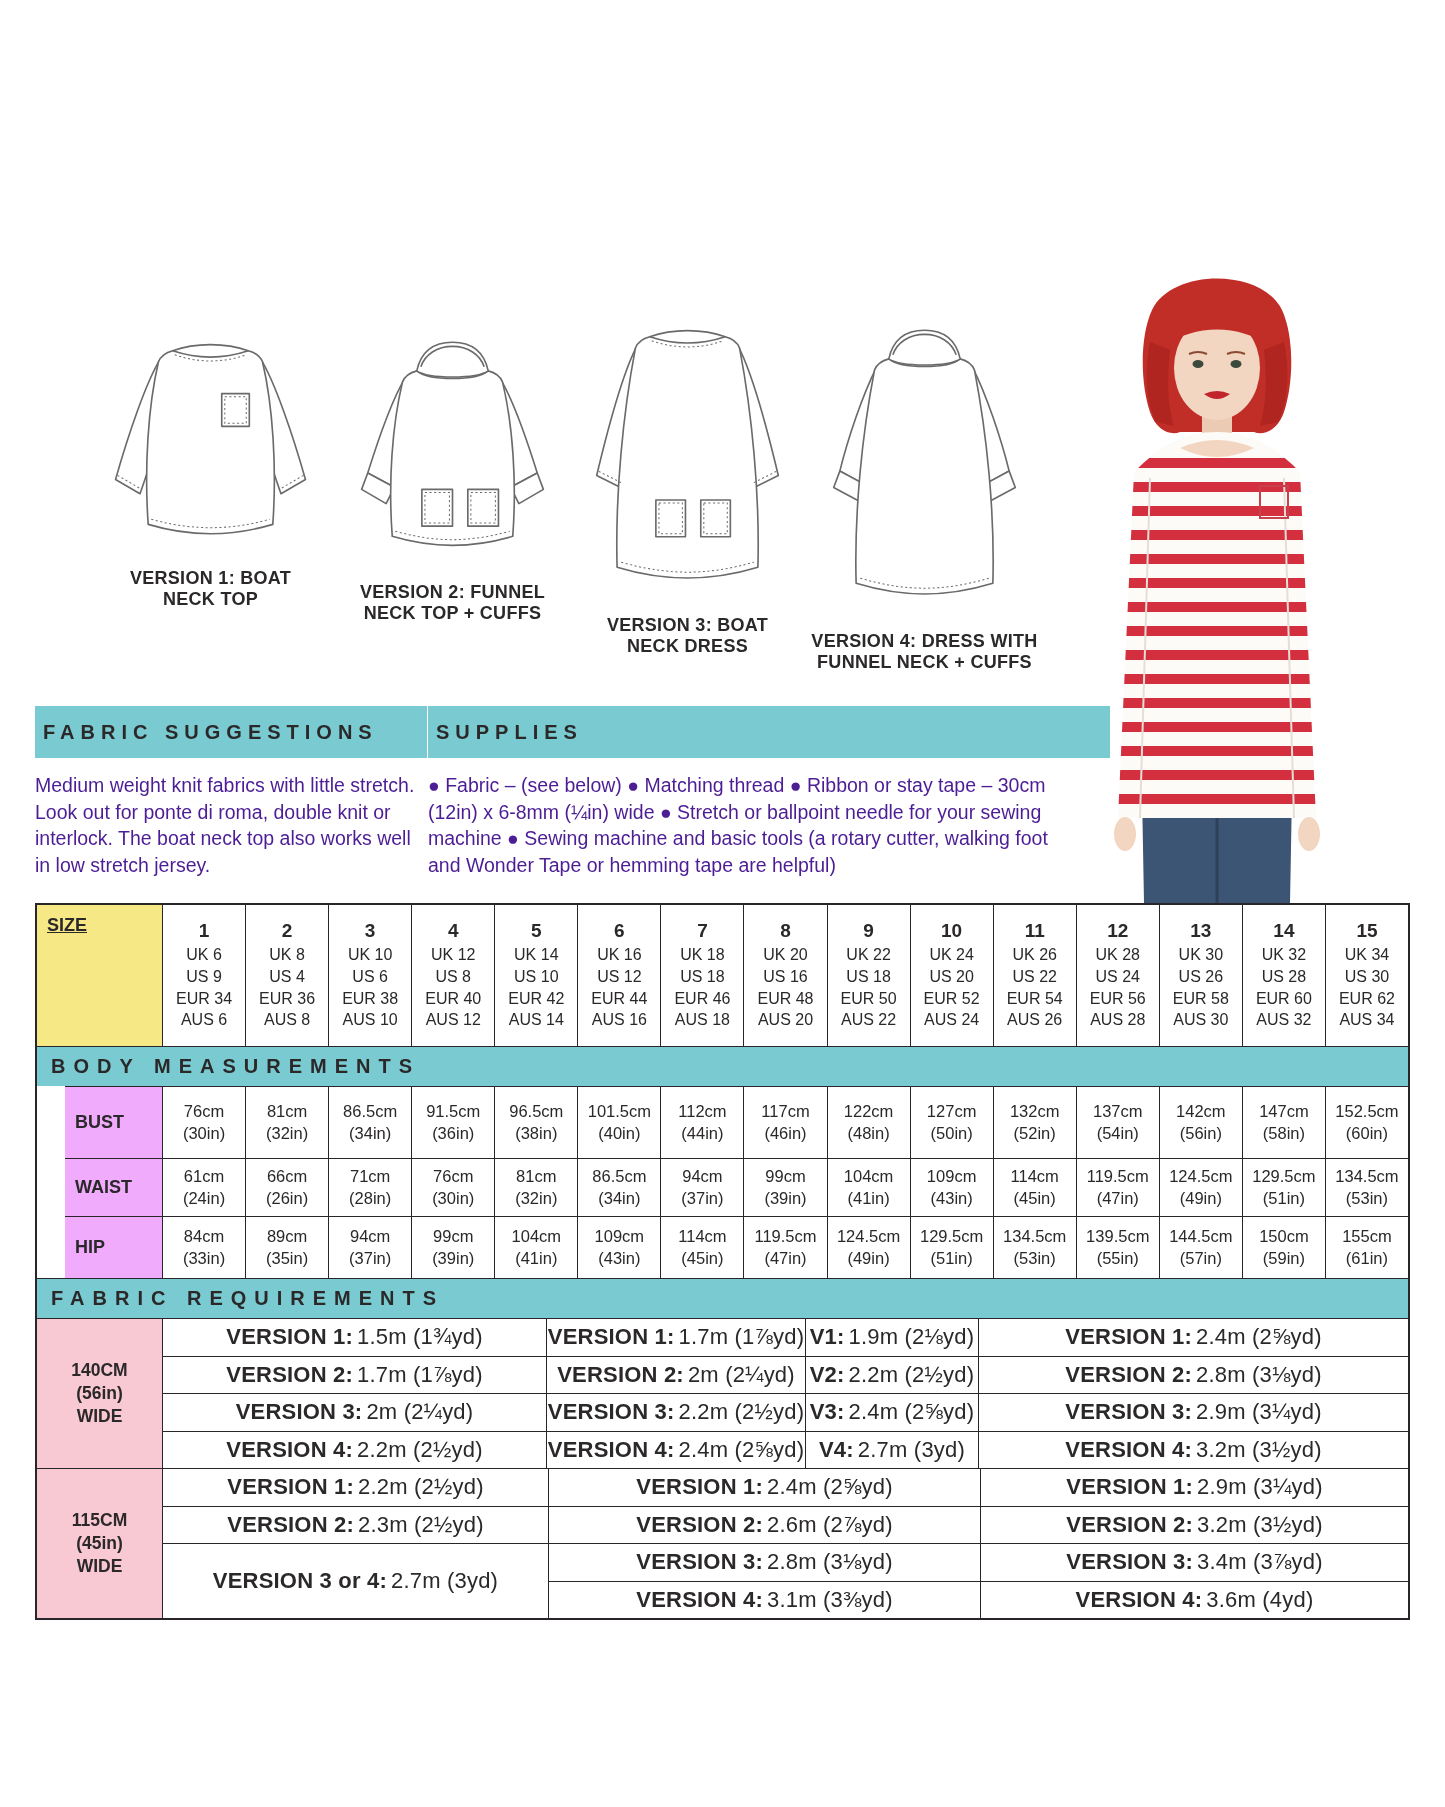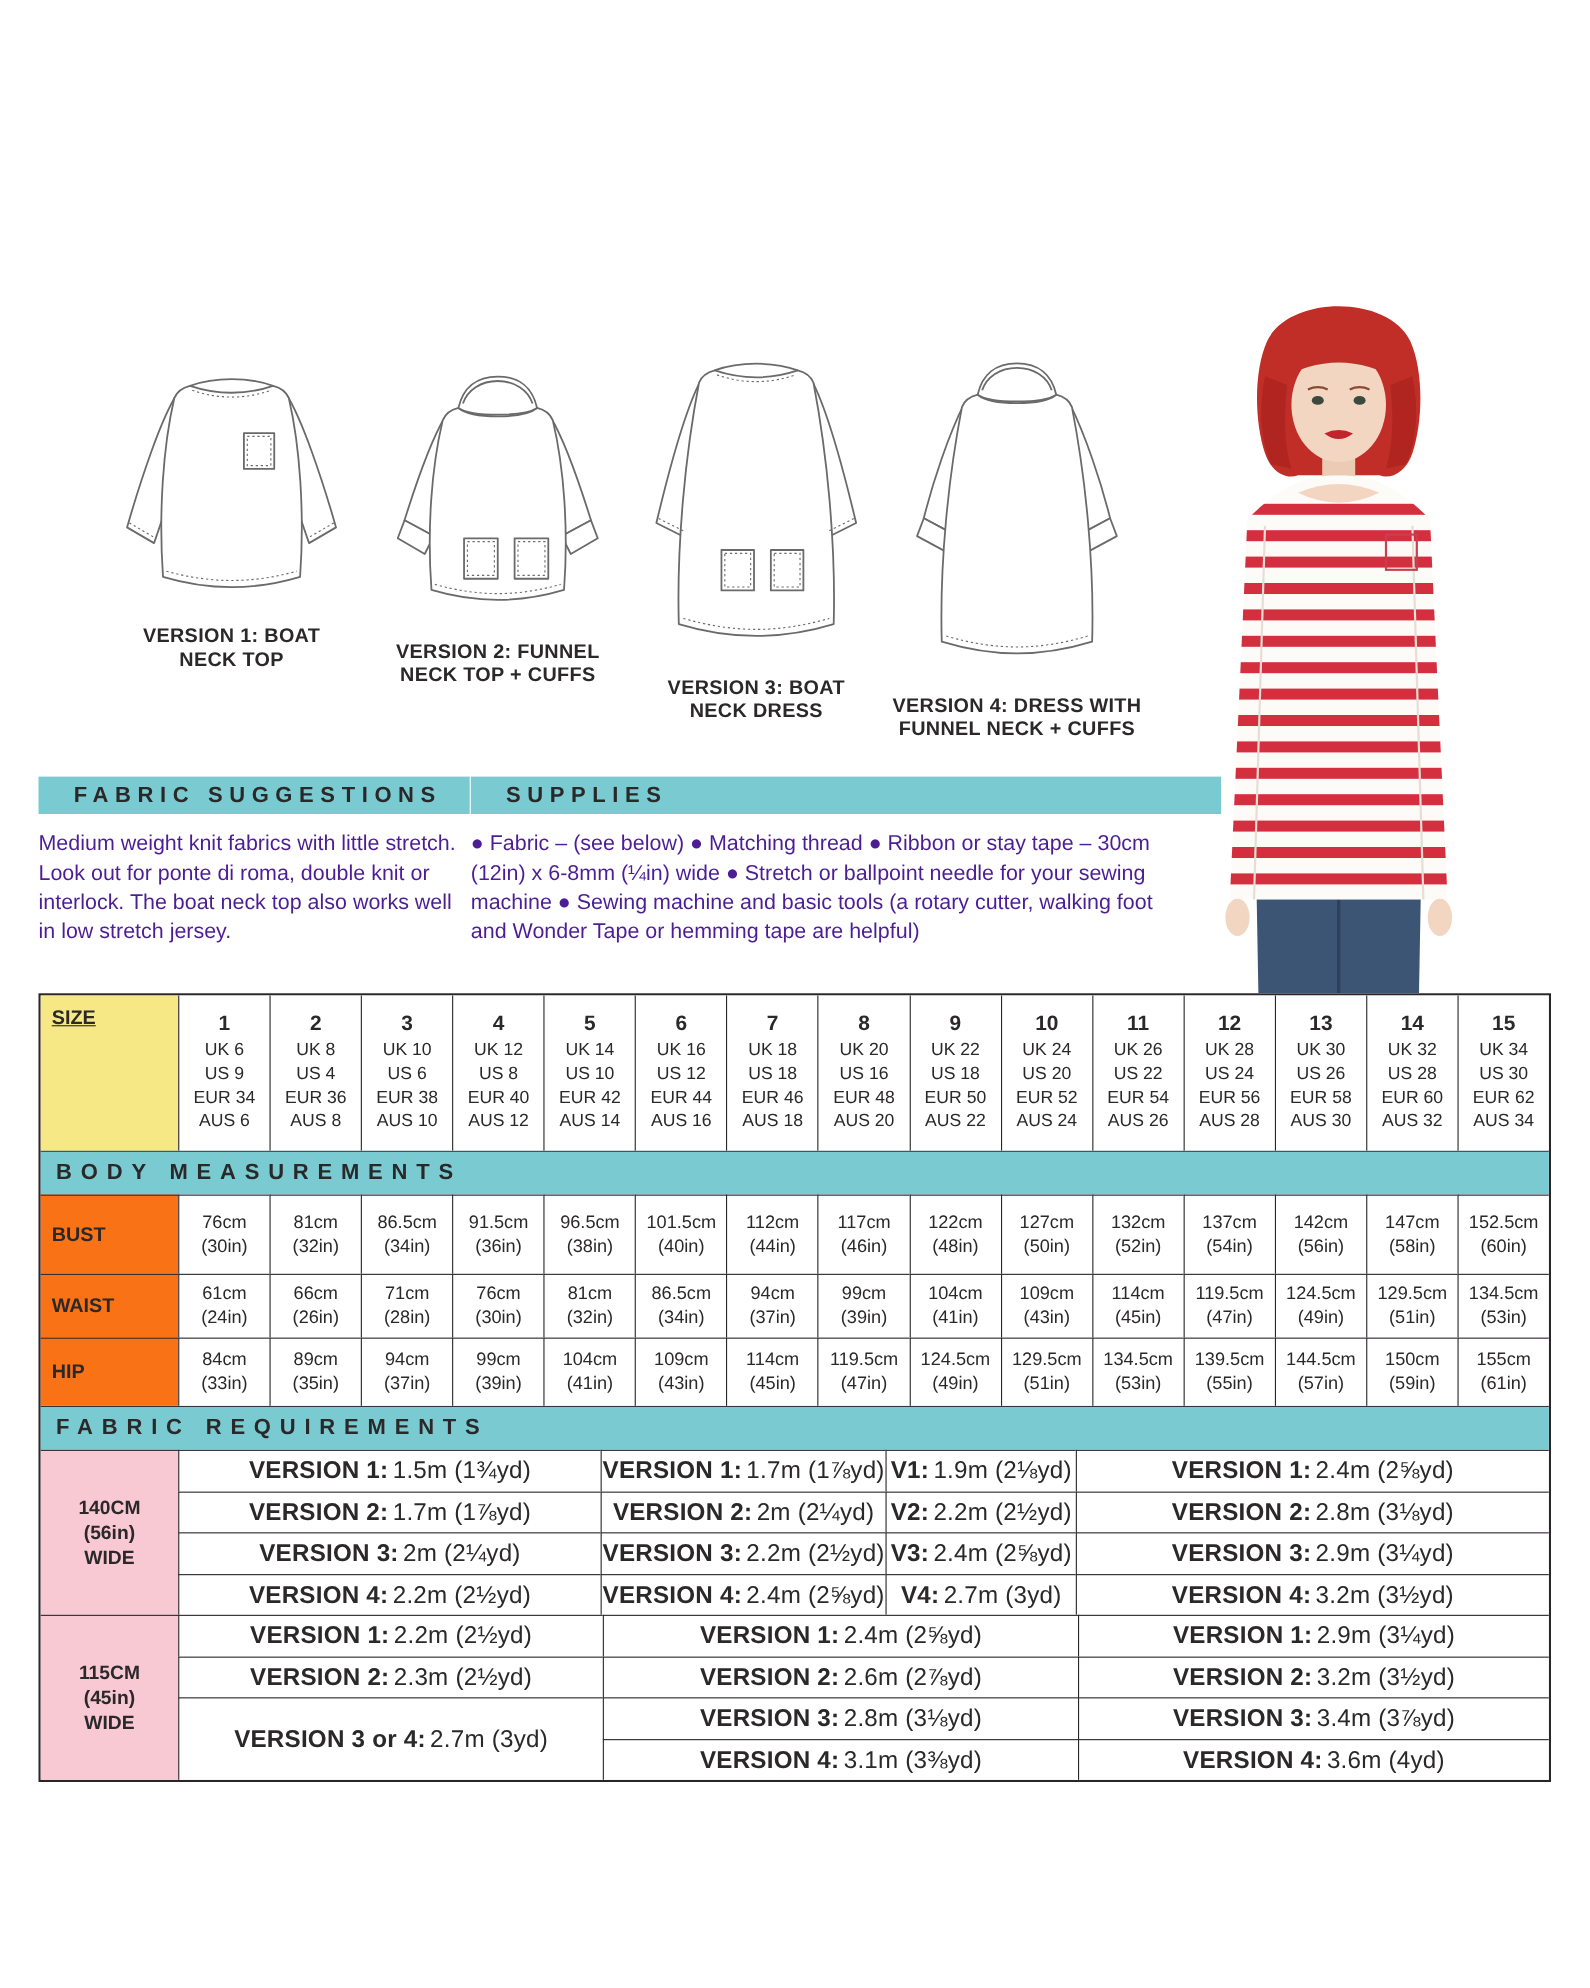--- a/index.html
+++ b/index.html
@@ -16,21 +16,21 @@
   #g3{left:525px;top:284px;width:245px;}
   #g4{left:762px;top:300px;width:245px;}
 
   
   .photo{position:absolute;left:1022px;top:262px;width:400px;height:641px;}
 
   
   .colblock{position:absolute;top:706px;}
   #fab-sug{left:35px;width:392px;}
   #supplies{left:428px;width:682px;}
-  .bar{background:#7acbd1;height:34px;display:flex;align-items:center;padding-left:32px;}
+  .bar{background:#7acbd1;height:52px;display:flex;align-items:center;padding-left:8px;}
   .bar span{font-weight:bold;font-size:20px;letter-spacing:6px;color:#2b282a;}
   .colblock p{margin:14px 0 17px 0;font-size:19.5px;line-height:1.36;color:#4c1d95;}
   #supplies p{width:648px;}
 
   
   .big-table{position:absolute;left:35px;top:903px;width:1375px;border:2.5px solid #29252a;
              box-sizing:border-box;background:#fff;}
   .grid-cell{border-left:1.5px solid #29252a;border-top:1.5px solid #29252a;
              display:flex;flex-direction:column;align-items:center;justify-content:center;
              box-sizing:border-box;background:#fff;text-align:center;}
@@ -39,22 +39,22 @@
   .size-row .grid-cell:first-child{border-left:none;text-decoration:underline;}
   .head-label{background:#f6e884;font-weight:bold;font-size:18px;justify-content:flex-start;
               align-items:flex-start;padding:10px 0 0 10px;}
   .size-num{font-weight:bold;font-size:19px;margin-bottom:2px;}
   .size-line{font-size:16px;line-height:1.35;}
   .band{background:#7acbd1;height:39px;display:flex;align-items:center;padding-left:14px;
         border-top:1.5px solid #29252a;}
   .band span{font-weight:bold;font-size:20px;letter-spacing:8px;color:#2b282a;}
   .m-row{display:grid;grid-template-columns:125px repeat(15,1fr);}
   .m-row .grid-cell:first-child{border-left:none;}
-  .m-label{background:#f97316;font-weight:bold;font-size:18px;align-items:flex-start;
-           padding-left:10px;}
+  .m-label{background:#f0abfc;font-weight:bold;font-size:18px;align-items:flex-start;
+           padding-left:10px;margin-left:28px;}
   .m-val{font-size:16.5px;line-height:1.28;white-space:pre-line;}
   
   .fr-section{display:flex;}
   .fr-label{width:125px;background:#f8c8d3;border-top:1.5px solid #29252a;
             display:flex;align-items:center;justify-content:center;text-align:center;
             font-weight:bold;font-size:17.5px;line-height:1.3;white-space:pre-line;
             box-sizing:border-box;}
   .fr-rows{flex:1;display:flex;flex-direction:column;}
   .fr-row{display:flex;height:37.5px;}
   .fr-cell{border-left:1.5px solid #29252a;border-top:1.5px solid #29252a;

